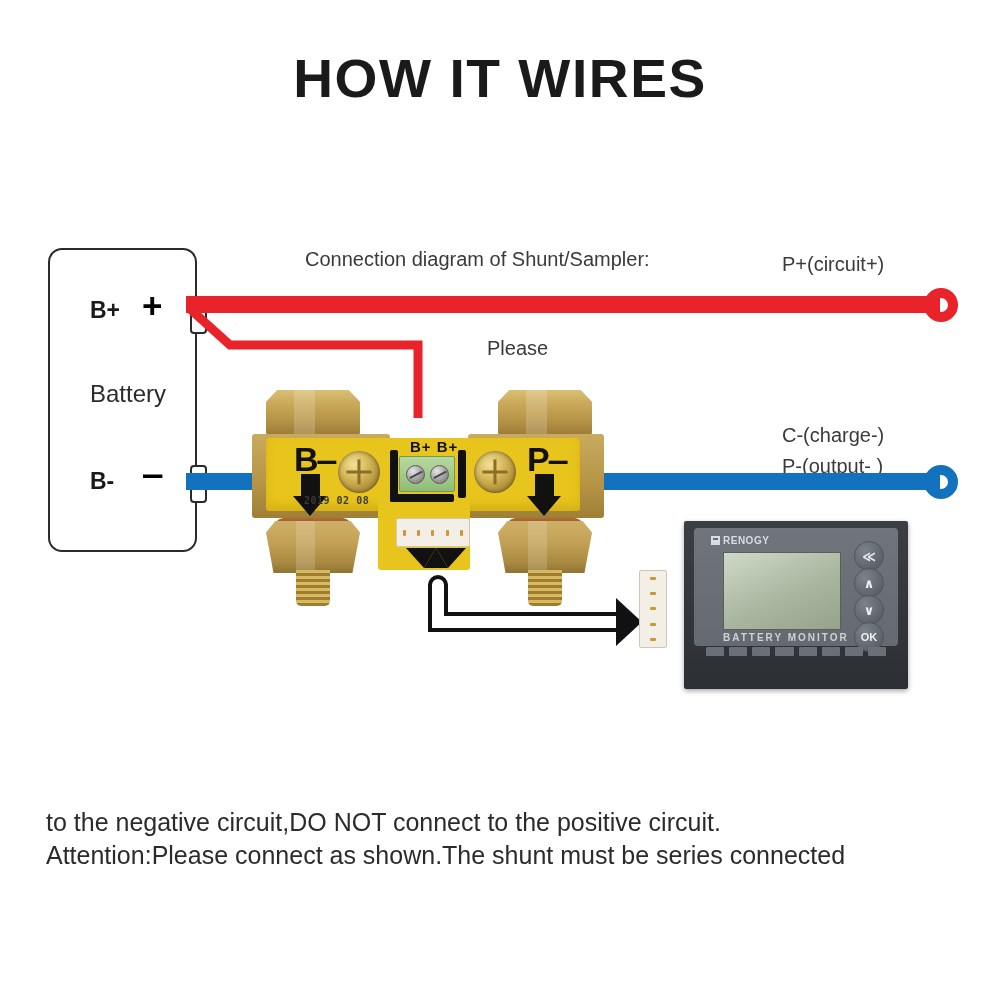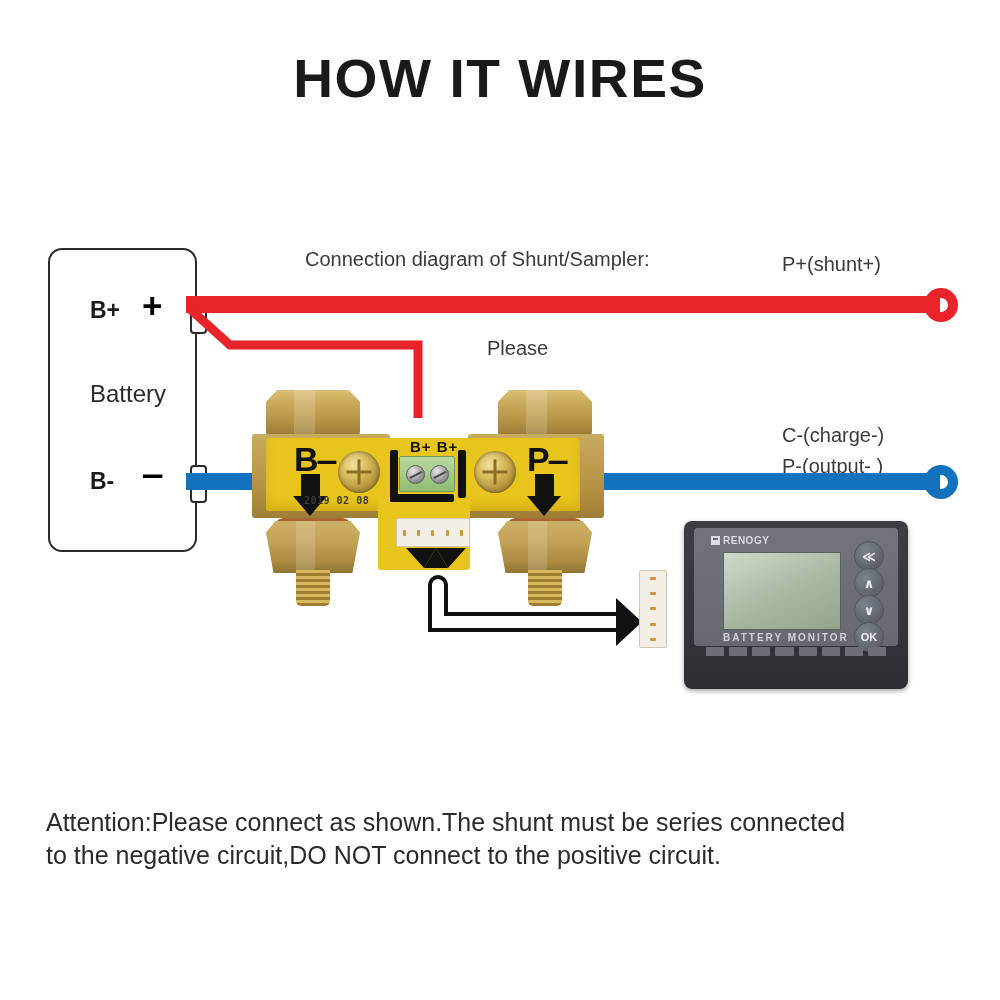--- a/index.html
+++ b/index.html
@@ -96,21 +96,21 @@
   .jst-v{position:absolute;background:#f3efe6;border:1px solid #cfc7b4;border-radius:2px;}
   .jst-v .pins{position:absolute;left:0;top:0;width:100%;height:100%;display:flex;
       flex-direction:column;align-items:center;justify-content:space-around;}
   .jst-v .pin{width:6px;height:3px;background:#c99a3a;border-radius:1px;}
 
   
   .shield-svg{position:absolute;left:0;top:0;overflow:visible;}
 
   
   .monitor{position:absolute;left:684px;top:521px;width:224px;height:168px;
-      background:linear-gradient(180deg,#3b3f44,#2c3035);border-radius:8px;
+      background:linear-gradient(180deg,#3b3f44,#2c3035);border-radius:2px;
       box-shadow:0 2px 5px rgba(0,0,0,.35);}
   .mon-face{position:absolute;left:10px;top:7px;width:204px;height:118px;
       background:linear-gradient(180deg,#6f757b,#646a70);border-radius:4px;}
   .lcd{position:absolute;left:29px;top:24px;width:116px;height:76px;
       background:linear-gradient(155deg,#cfd9c8,#a9b6a0 55%,#95a38c);
       border:1px solid #5a6058;}
   .renogy{position:absolute;left:29px;top:7px;font-size:10px;font-weight:bold;
       color:#d8dde2;letter-spacing:.5px;}
   .renogy-mark{position:absolute;left:17px;top:8px;width:9px;height:9px;
       background:#d8dde2;}
@@ -131,21 +131,21 @@
 </head>
 <body>
 
 <div id="stage">
 
   <div class="title">HOW IT WIRES</div>
 
   <div class="lbl" style="left:305px;top:248px;">Connection diagram of Shunt/Sampler:</div>
   <div class="lbl" style="left:487px;top:337px;">Please</div>
 
-  <div class="lbl" style="left:782px;top:253px;">P+(shunt+)</div>
+  <div class="lbl" style="left:782px;top:253px;">P+(circuit+)</div>
   <div class="lbl" style="left:782px;top:424px;">C-(charge-)</div>
   <div class="lbl" style="left:782px;top:455px;">P-(output- )</div>
 
   <div class="battery">
     <div class="bat-txt" style="left:40px;top:47px;">B+</div>
     <div class="bat-sign" style="left:92px;top:38px;">+</div>
 
     <div class="bat-txt thin" style="left:40px;top:130px;">Battery</div>
 
     <div class="bat-txt" style="left:40px;top:218px;">B-</div>
@@ -281,17 +281,17 @@
         <span></span>
         <span></span>
         <span></span>
       <span></span>
         <span></span>
         <span></span>
     </div>
   </div>
 
   <div class="bottom-note">
+    <div>to the negative circuit,DO NOT connect to the positive circuit.</div>
     <div>Attention:Please connect as shown.The shunt must be series connected</div>
-    <div>to the negative circuit,DO NOT connect to the positive circuit.</div>
   </div>
 
 </div>
 
 </body></html>

